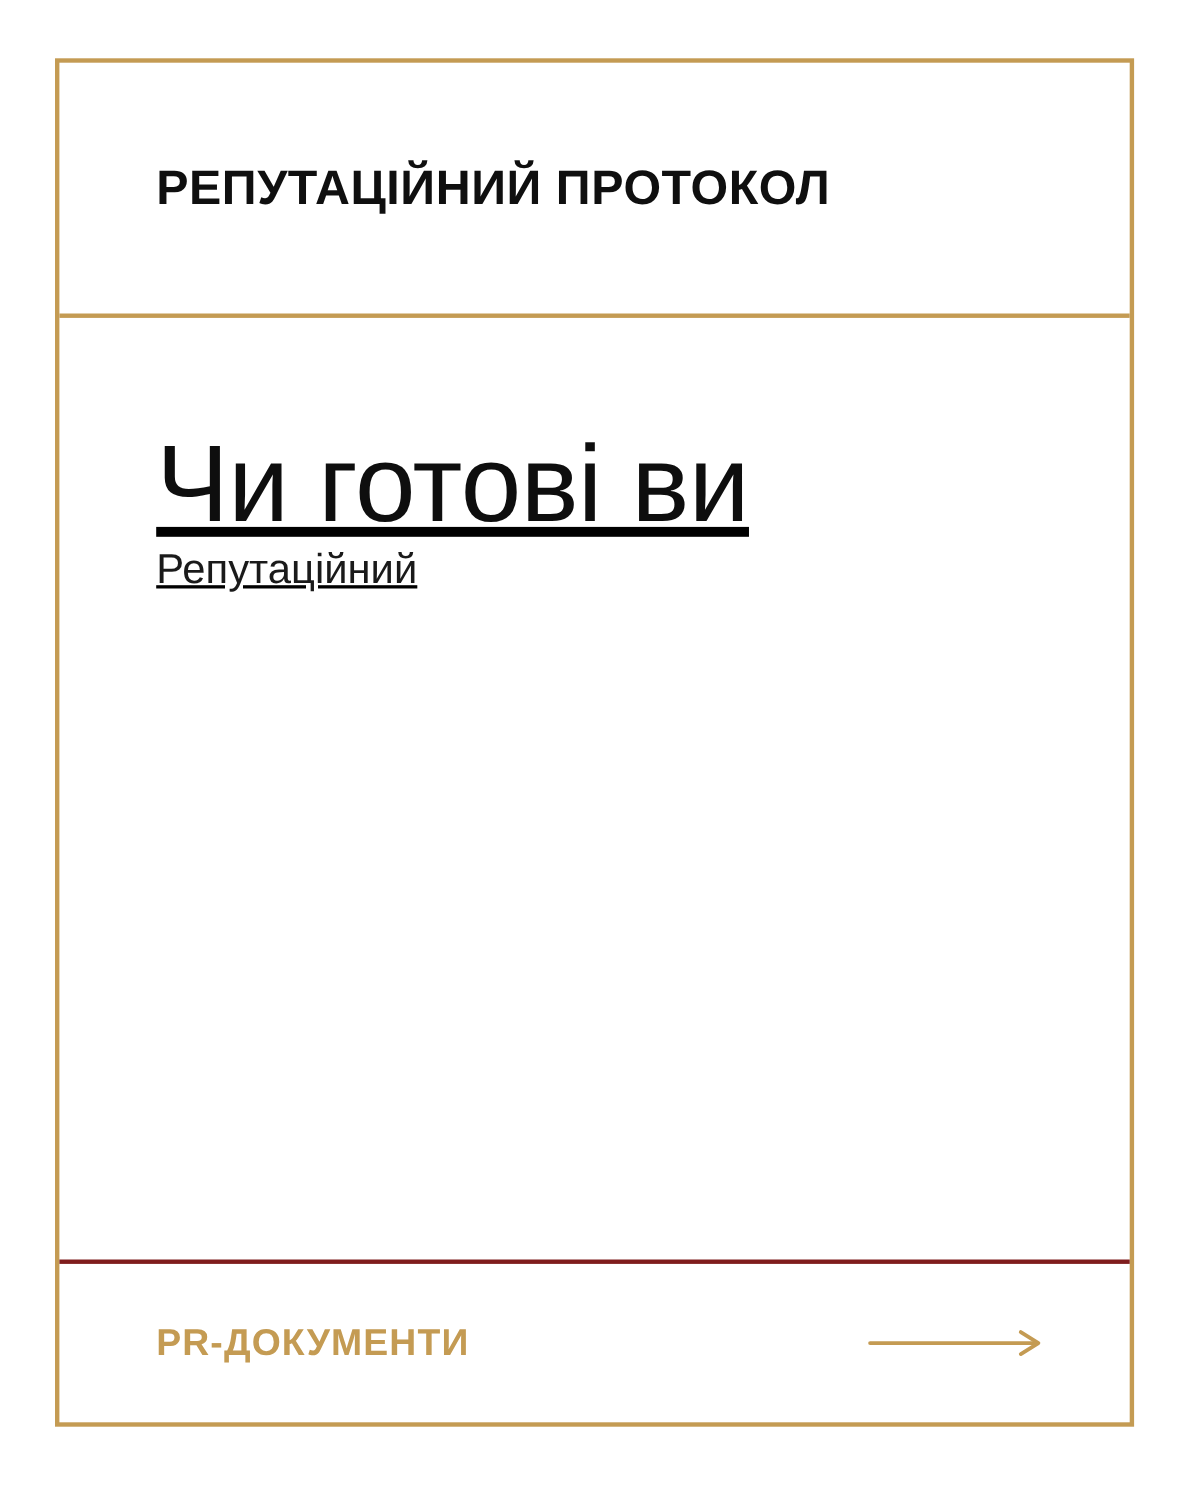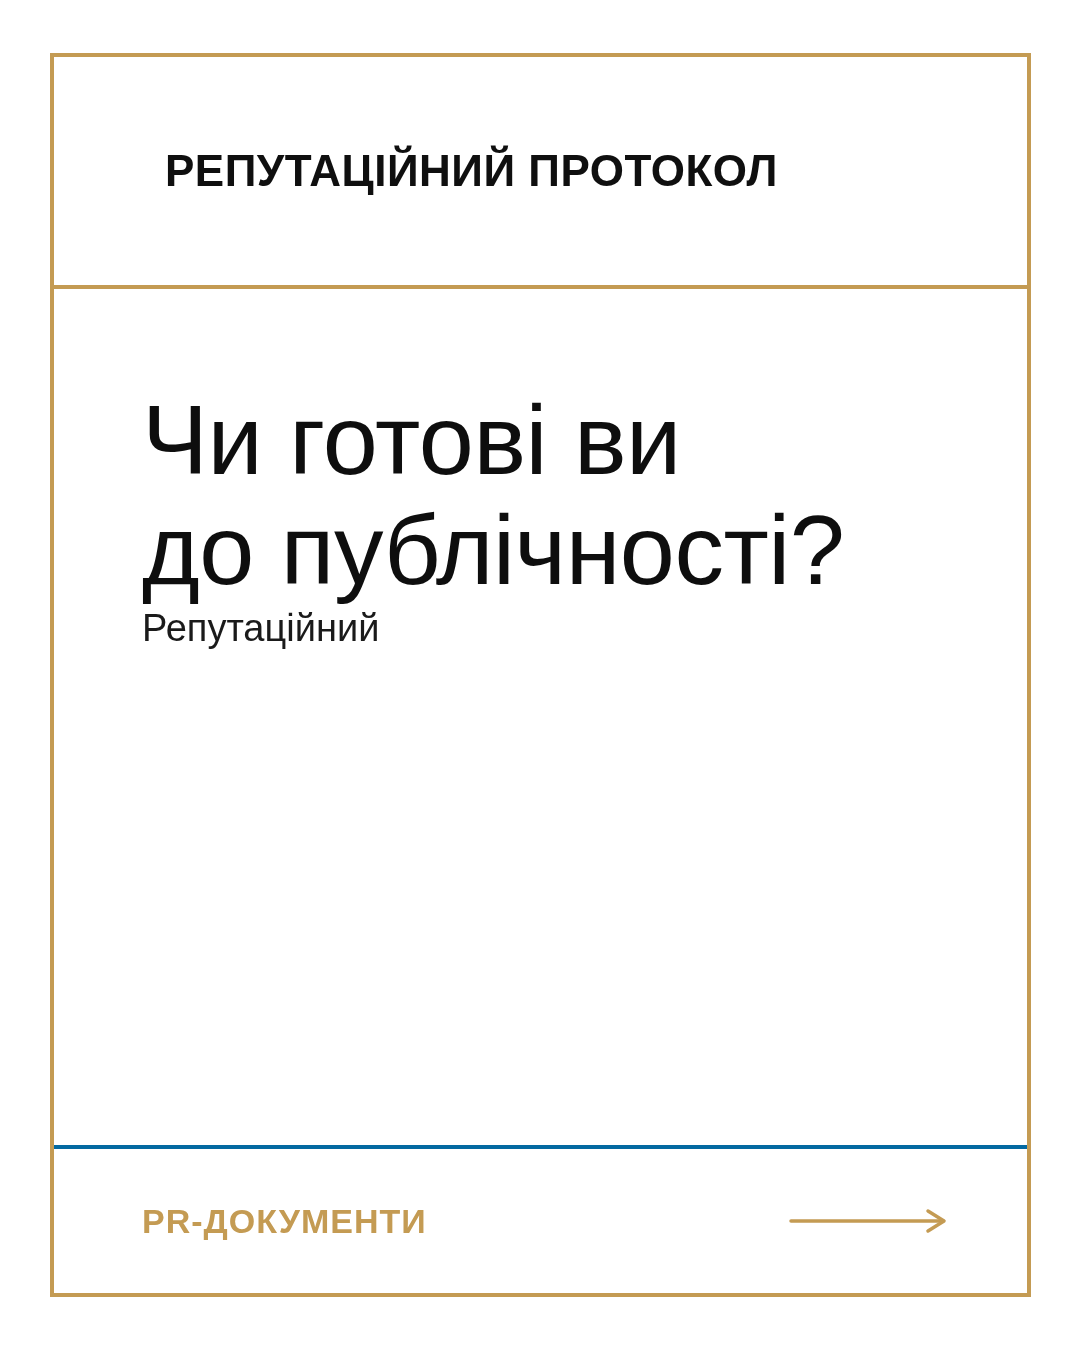--- a/index.html
+++ b/index.html
@@ -25,36 +25,37 @@
     display: flex;
     flex-direction: column;
     background: #ffffff;
   }
   .header-band {
     height: 228px;
     flex: 0 0 228px;
     border-bottom: 4px solid #C49B53;
     display: flex;
     align-items: center;
-    padding-left: 111px;
+    padding-left: 88px;
     box-sizing: content-box;
   }
   .header-label {
     font-size: 44px;
     font-weight: 700;
     color: #0f0f0f;
     letter-spacing: 0.5px;
     line-height: 1;
     white-space: nowrap;
   }
   .main-band {
     flex: 1 1 auto;
-    border-bottom: 4px solid #0369a1;
+    border-bottom: 4px solid #7f1d1d;
     padding: 96px 36px 0 88px;
     box-sizing: border-box;
+    text-decoration: underline;
   }
   .main-title {
     font-size: 99px;
     font-weight: 400;
     color: #0e0e0e;
     line-height: 110px;
     letter-spacing: -0.5px;
   }
   .main-title .line {
     display: block;
@@ -101,21 +102,20 @@
 
 <div class="frame">
 
   <div class="header-band">
     <div class="header-label">РЕПУТАЦІЙНИЙ ПРОТОКОЛ</div>
   </div>
 
   <div class="main-band">
     <h1 class="main-title" style="margin:0; font-weight:400;">
       <span class="line">Чи готові ви</span>
-      <span class="line">до публічності?</span>
     </h1>
     <div class="subtitle">
       <span class="line">Репутаційний</span>
     </div>
   </div>
 
   <div class="footer-band">
     <div class="footer-label">PR-ДОКУМЕНТИ</div>
     <div class="arrow-wrap">
       <span>

